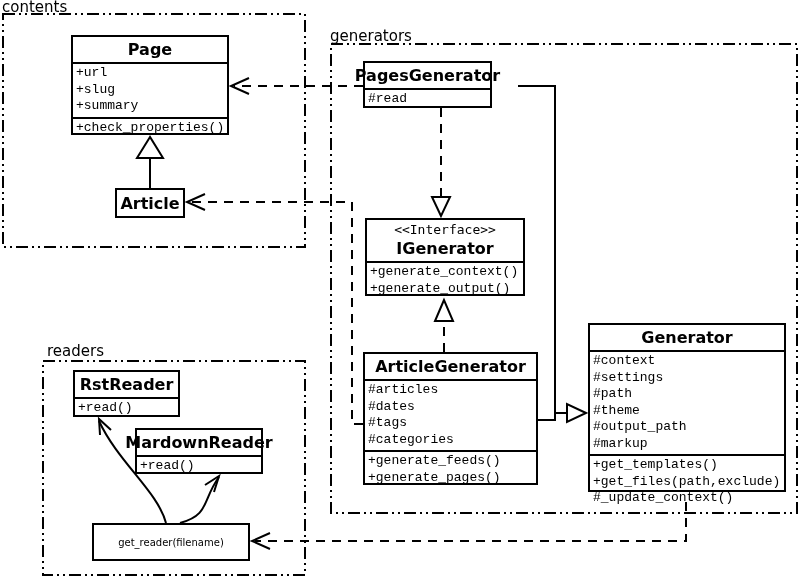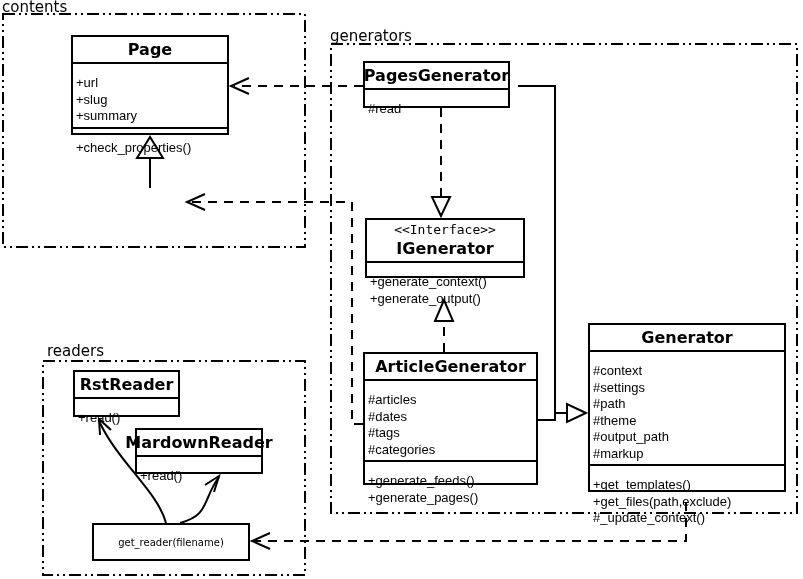--- a/index.html
+++ b/index.html
@@ -37,23 +37,23 @@
     border-radius:12px;
   }
   .c-stereo{
     font-weight:normal;
     font-family:"DejaVu Sans Mono",monospace;
     font-size:13px;line-height:16px;
   }
   .c-members{
     flex:0 0 auto;
     border-top:2px solid #000;
-    font-family:Liberation Sans, sans-serif;
+    font-family:Liberation Mono, monospace;
     font-size:13px;line-height:16.5px;
-    padding:11px 3px 2px 3px;
+    padding:1px 3px 2px 3px;
     white-space:pre-line;
     text-align:left;
   }
   .c-plain{
     flex:1 1 auto;
     display:flex;align-items:center;justify-content:center;
     font-size:10px;font-weight:normal;
     white-space:nowrap;
   }
   .grow{flex:1 1 auto;}
@@ -103,27 +103,30 @@
   <div class="pkg-label" style="left:47px;top:344px">readers</div>
 
   <div class="uml-box" style="left:71px;top:35px;width:158px;height:100px">
     <div class="c-title">Page</div>
     <div class="c-members grow">+url
 +slug
 +summary</div>
     <div class="c-members">+check_properties()</div>
   </div>
 
+  <div class="uml-box" style="left:115px;top:188px;width:70px;height:30px">
+    <div class="c-title grow">Article</div>
+  </div>
 
-  <div class="uml-box" style="left:363px;top:61px;width:147px;height:47px">
+  <div class="uml-box" style="left:363px;top:61px;width:129px;height:47px">
     <div class="c-title">PagesGenerator</div>
     <div class="c-members grow">#read</div>
   </div>
 
-  <div class="uml-box" style="left:365px;top:218px;width:160px;height:60px">
+  <div class="uml-box" style="left:365px;top:218px;width:160px;height:78px">
     <div class="c-title">
       <span class="c-stereo">&lt;&lt;Interface&gt;&gt;</span>
       <span>IGenerator</span>
     </div>
     <div class="c-members grow">+generate_context()
 +generate_output()</div>
   </div>
 
   <div class="uml-box" style="left:363px;top:352px;width:175px;height:133px">
     <div class="c-title">ArticleGenerator</div>

